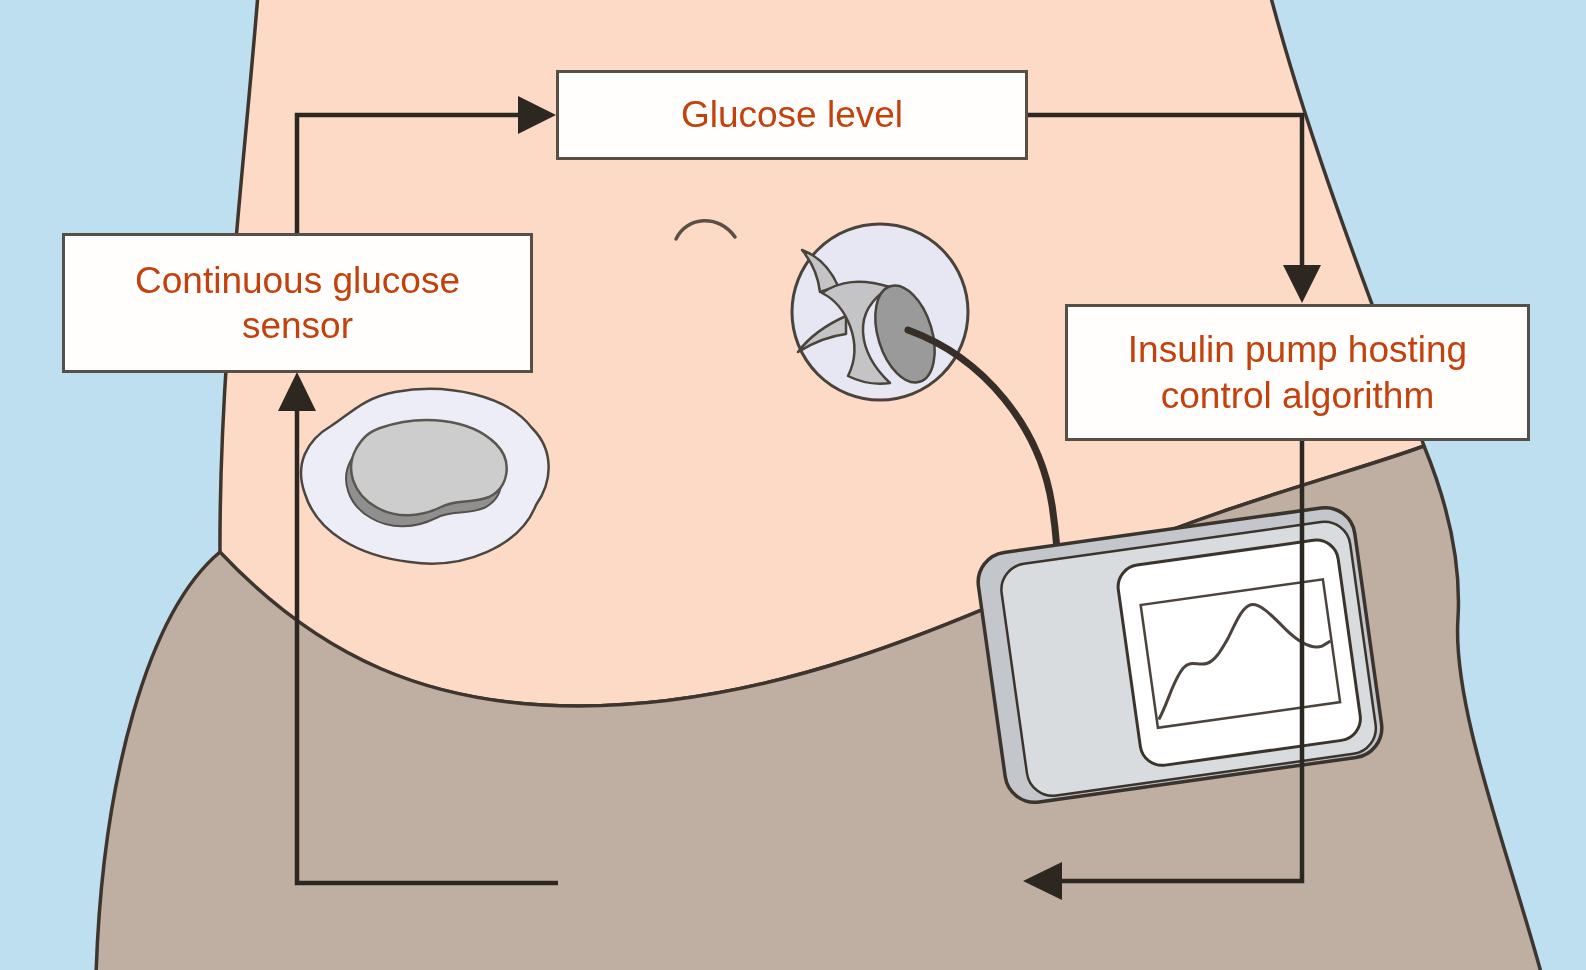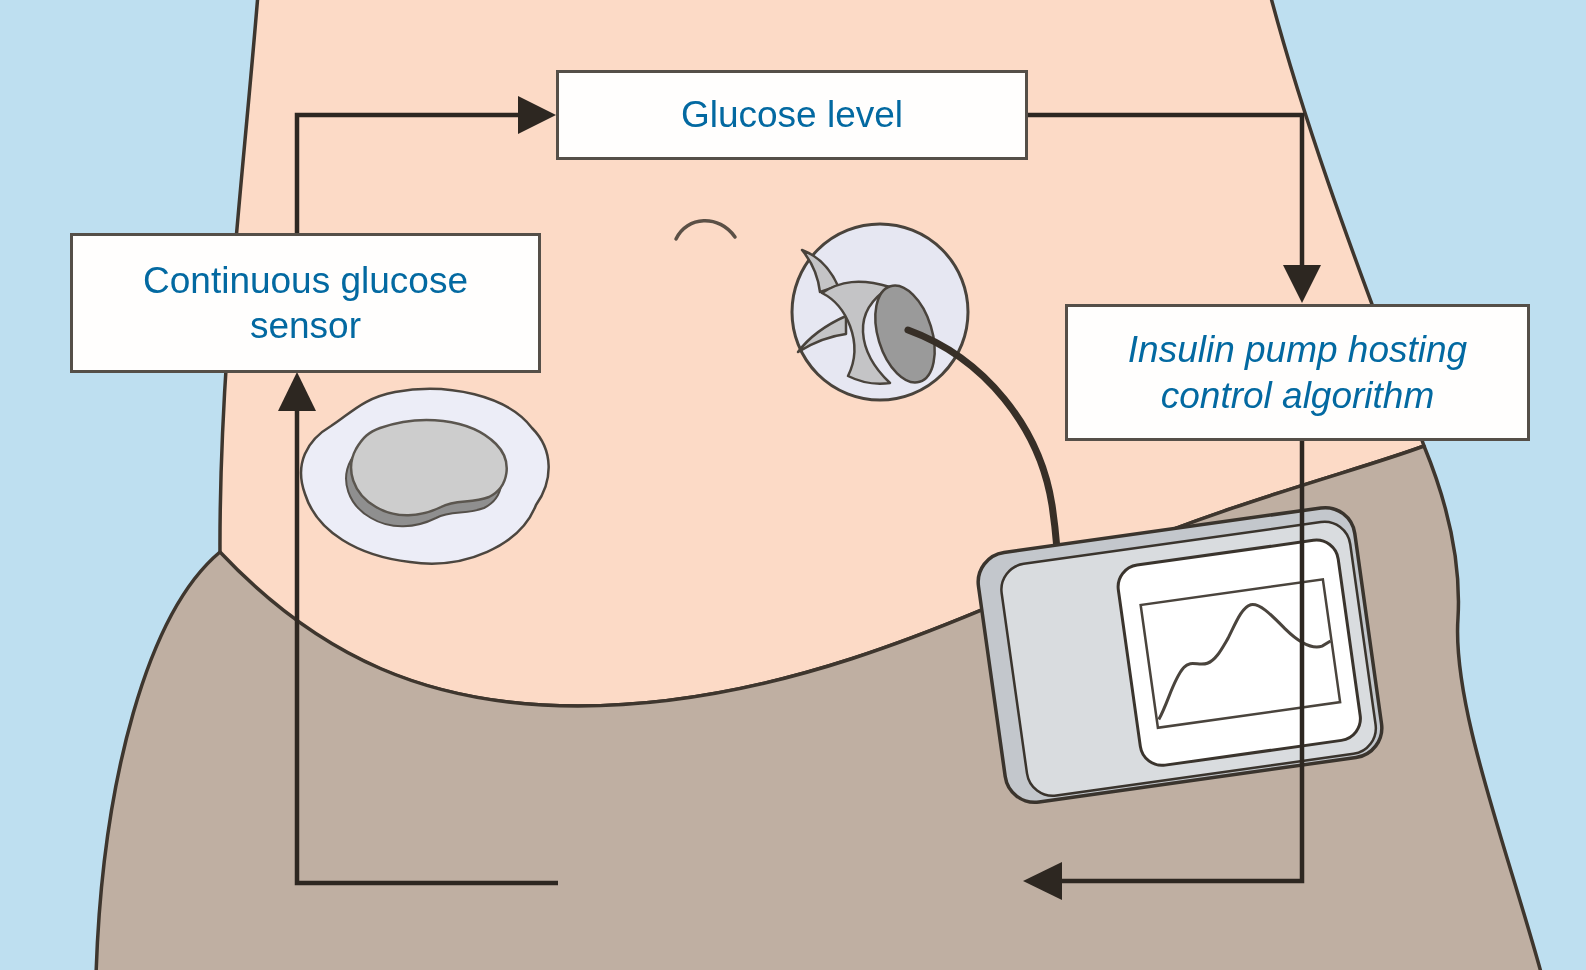--- a/index.html
+++ b/index.html
@@ -21,32 +21,32 @@
     top: 0;
     width: 1586px;
     height: 970px;
     display: block;
   }
   .box {
     position: absolute;
     box-sizing: border-box;
     background: #fffefd;
     border: 3px solid #554f48;
-    color: #0369a1;
+    color: #c2410c;
     font-size: 37px;
     line-height: 1.22;
     display: flex;
     align-items: center;
     justify-content: center;
     text-align: center;
     white-space: pre-line;
   }
   #box-glucose  { left: 556px;  top: 70px;  width: 472px; height: 90px;  }
-  #box-sensor   { left: 62px;   top: 233px; width: 471px; height: 140px; margin-left: 8px; }
-  #box-pump     { left: 1065px; top: 304px; width: 465px; height: 137px; font-style: italic; }
+  #box-sensor   { left: 62px;   top: 233px; width: 471px; height: 140px; }
+  #box-pump     { left: 1065px; top: 304px; width: 465px; height: 137px; }
   #box-delivery { left: 558px;  top: 833px; width: 470px; height: 95px;  }
 </style>
 </head>
 <body>
 
 <div class="stage">
 
   <svg viewBox="0 0 1586 970">
 
     <rect x="0" y="0" width="1586" height="970" fill="#bedff0"></rect>

